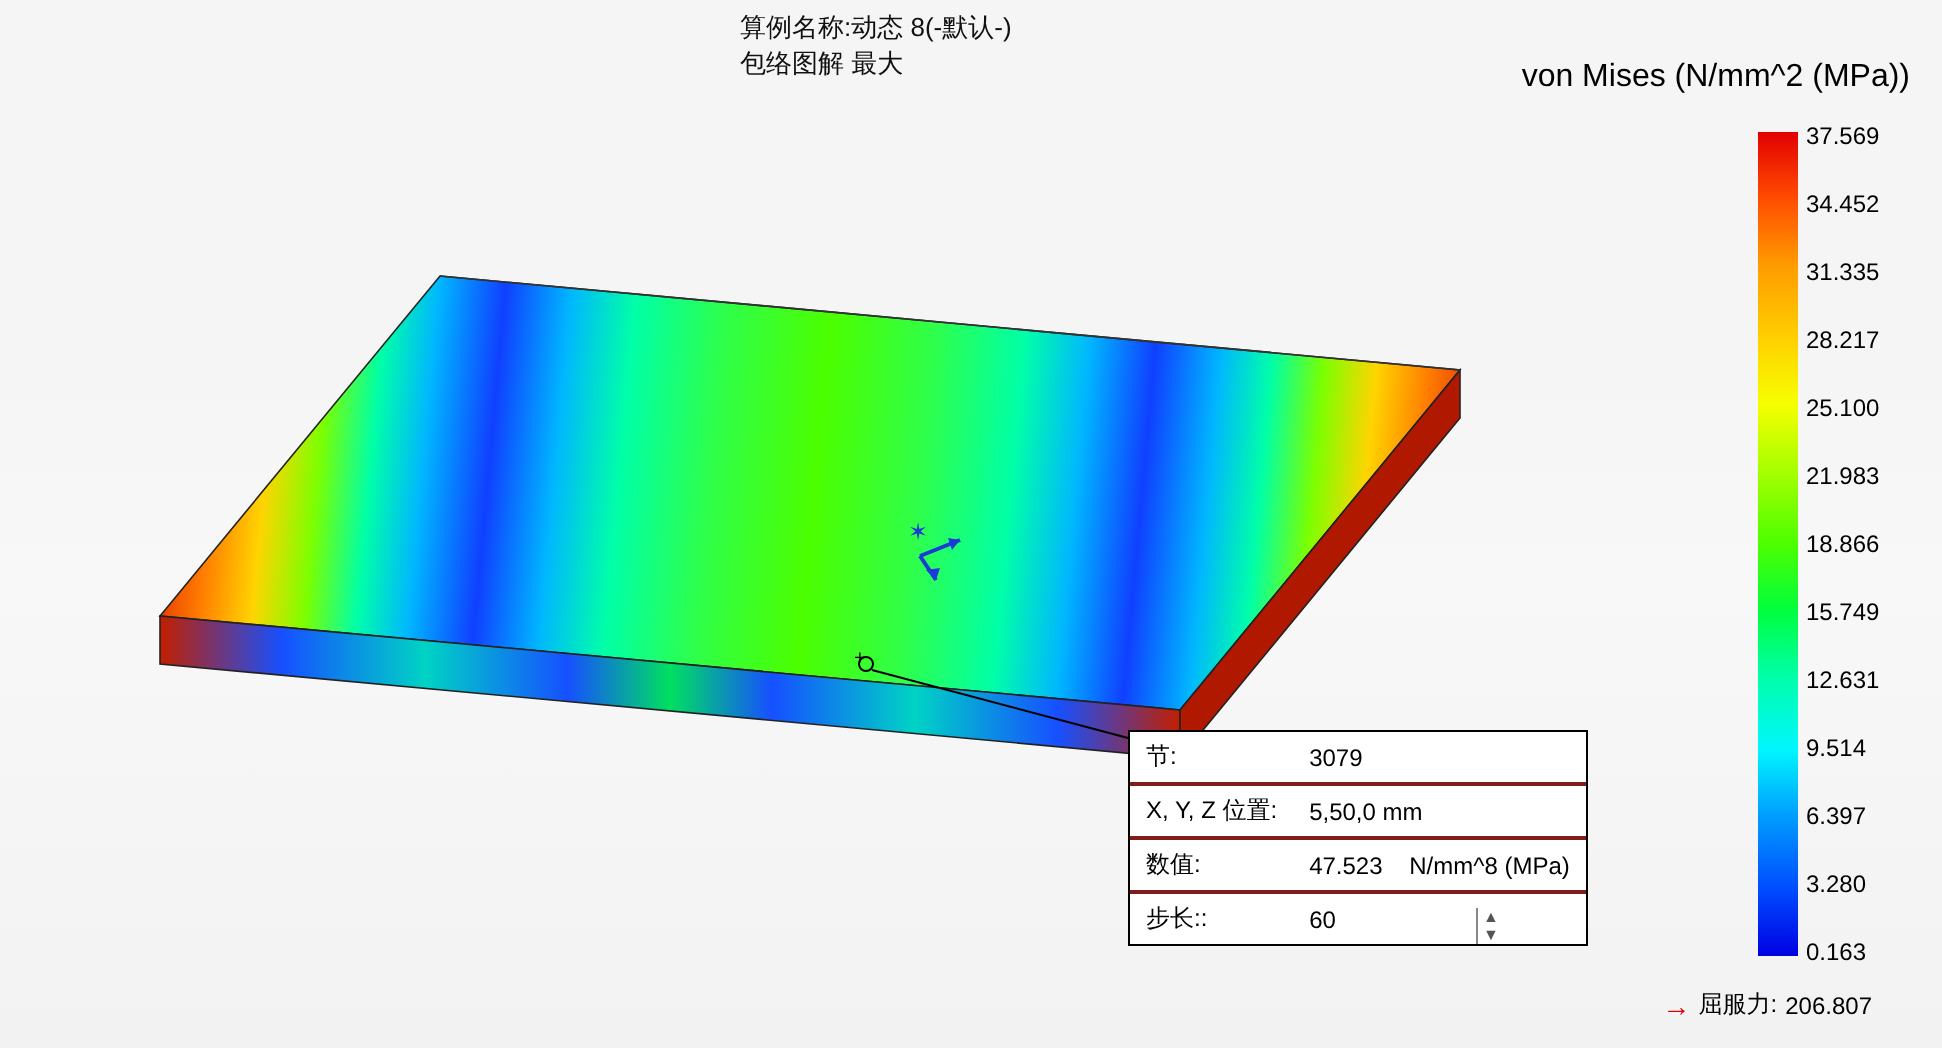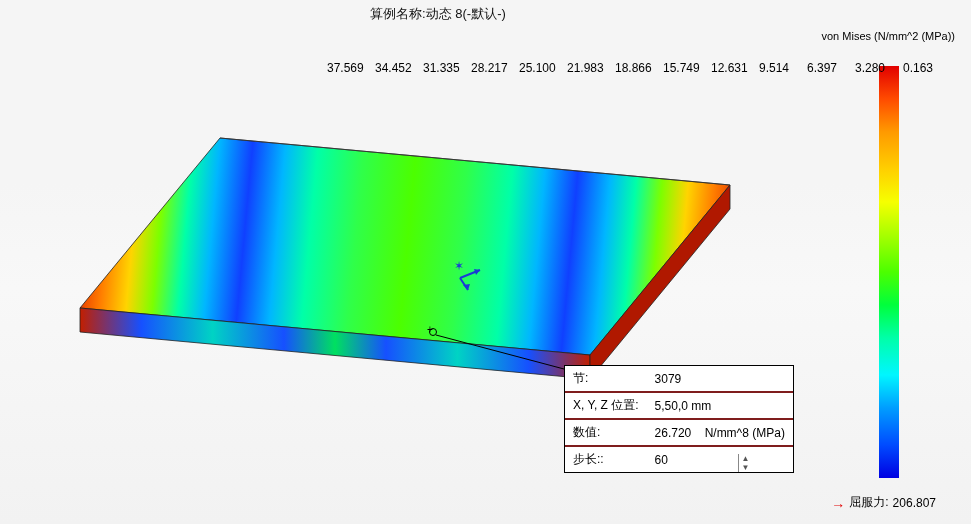--- a/index.html
+++ b/index.html
@@ -105,21 +105,21 @@
     align-items: center;
     font-size: 8px;
     color: #555;
   }
 
   
   .legend-title {
     position: absolute;
     right: 16px;
     top: 30px;
-    font-size: 11px;
+    font-size: 16px;
     color: #000;
     text-align: left;
   }
 
   .legend {
     position: absolute;
     right: 72px;
     top: 66px;
     width: 20px;
     height: 412px;
@@ -138,21 +138,21 @@
       #004bff 92%,
       #0000e2 100%);
   }
 
   .legend-ticks {
     position: absolute;
     right: 20px;
     top: 62px;
     height: 420px;
     display: flex;
-    flex-direction: row;
+    flex-direction: column;
     justify-content: space-between;
     font-size: 12px;
     text-align: left;
   }
   .legend-ticks span {
     display: block;
     line-height: 1;
     width: 48px;
   }
 
@@ -169,20 +169,21 @@
     color: #e00000;
     font-size: 14px;
     font-weight: bold;
   }
 </style>
 </head>
 <body>
 
 <div class="title-block">
   <div><span>算例名称:</span><span>动态 8(-默认-)</span></div>
+  <div><span>包络图解</span> <span>最大</span></div>
 </div>
 
 <div class="viewport">
 
   <svg class="plate-svg" viewBox="0 0 680 280">
     <defs>
 
       <linearGradient id="sideGrad" x1="0" y1="0" x2="1" y2="0">
         <stop offset="0%" stop-color="#c21f00"></stop>
         <stop offset="12%" stop-color="#1650ff"></stop>
@@ -250,21 +251,21 @@
         <td>节:</td>
         <td>3079</td>
       </tr>
       <tr>
         <td>X, Y, Z 位置:</td>
         <td>5,50,0 mm</td>
       </tr>
       <tr>
         <td>数值:</td>
         <td>
-          <span>26.720</span>&nbsp;&nbsp;&nbsp;&nbsp;<span>N/mm^8 (MPa)</span>
+          <span>47.523</span>&nbsp;&nbsp;&nbsp;&nbsp;<span>N/mm^8 (MPa)</span>
         </td>
       </tr>
       <tr>
         <td>步长::</td>
         <td>60</td>
       </tr>
     </tbody>
       </table>
   </div>
   <div class="spin-arrows">

